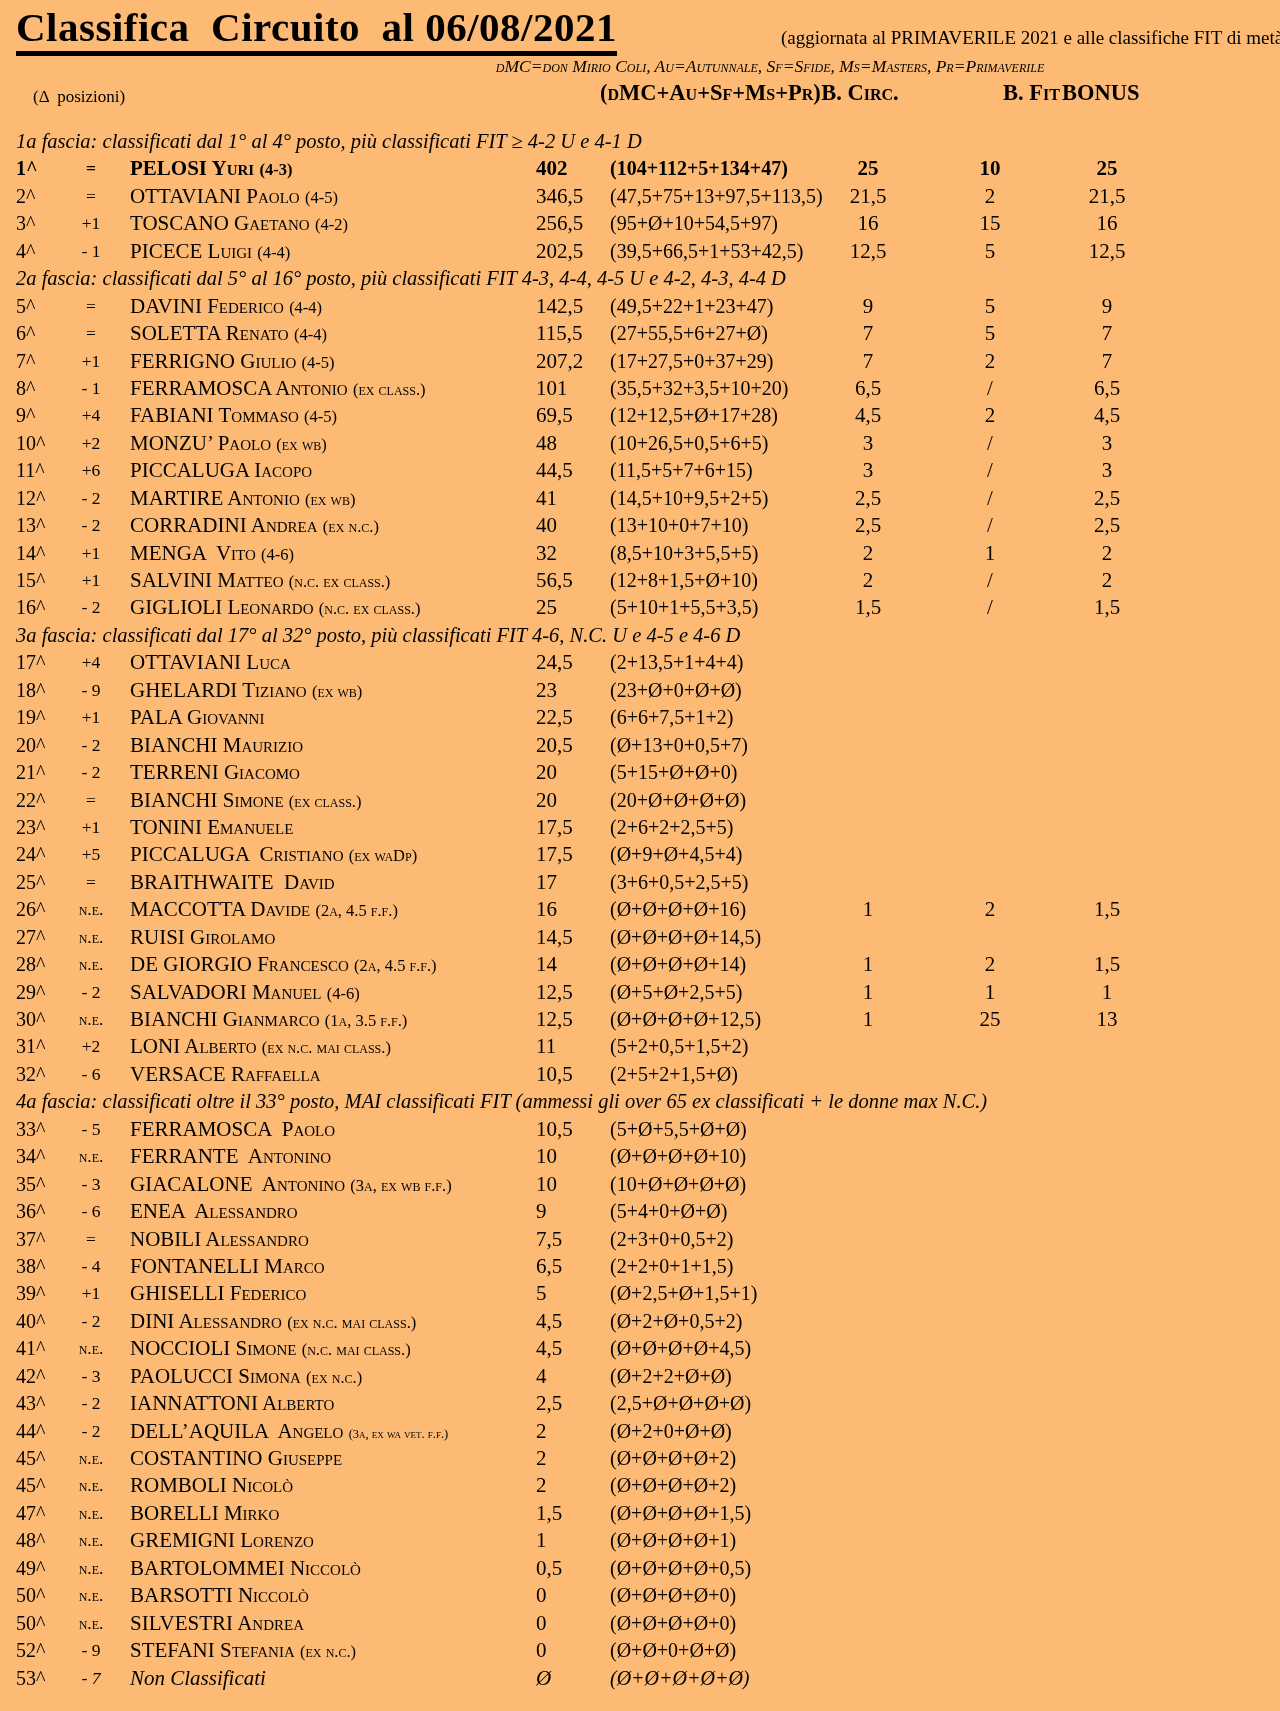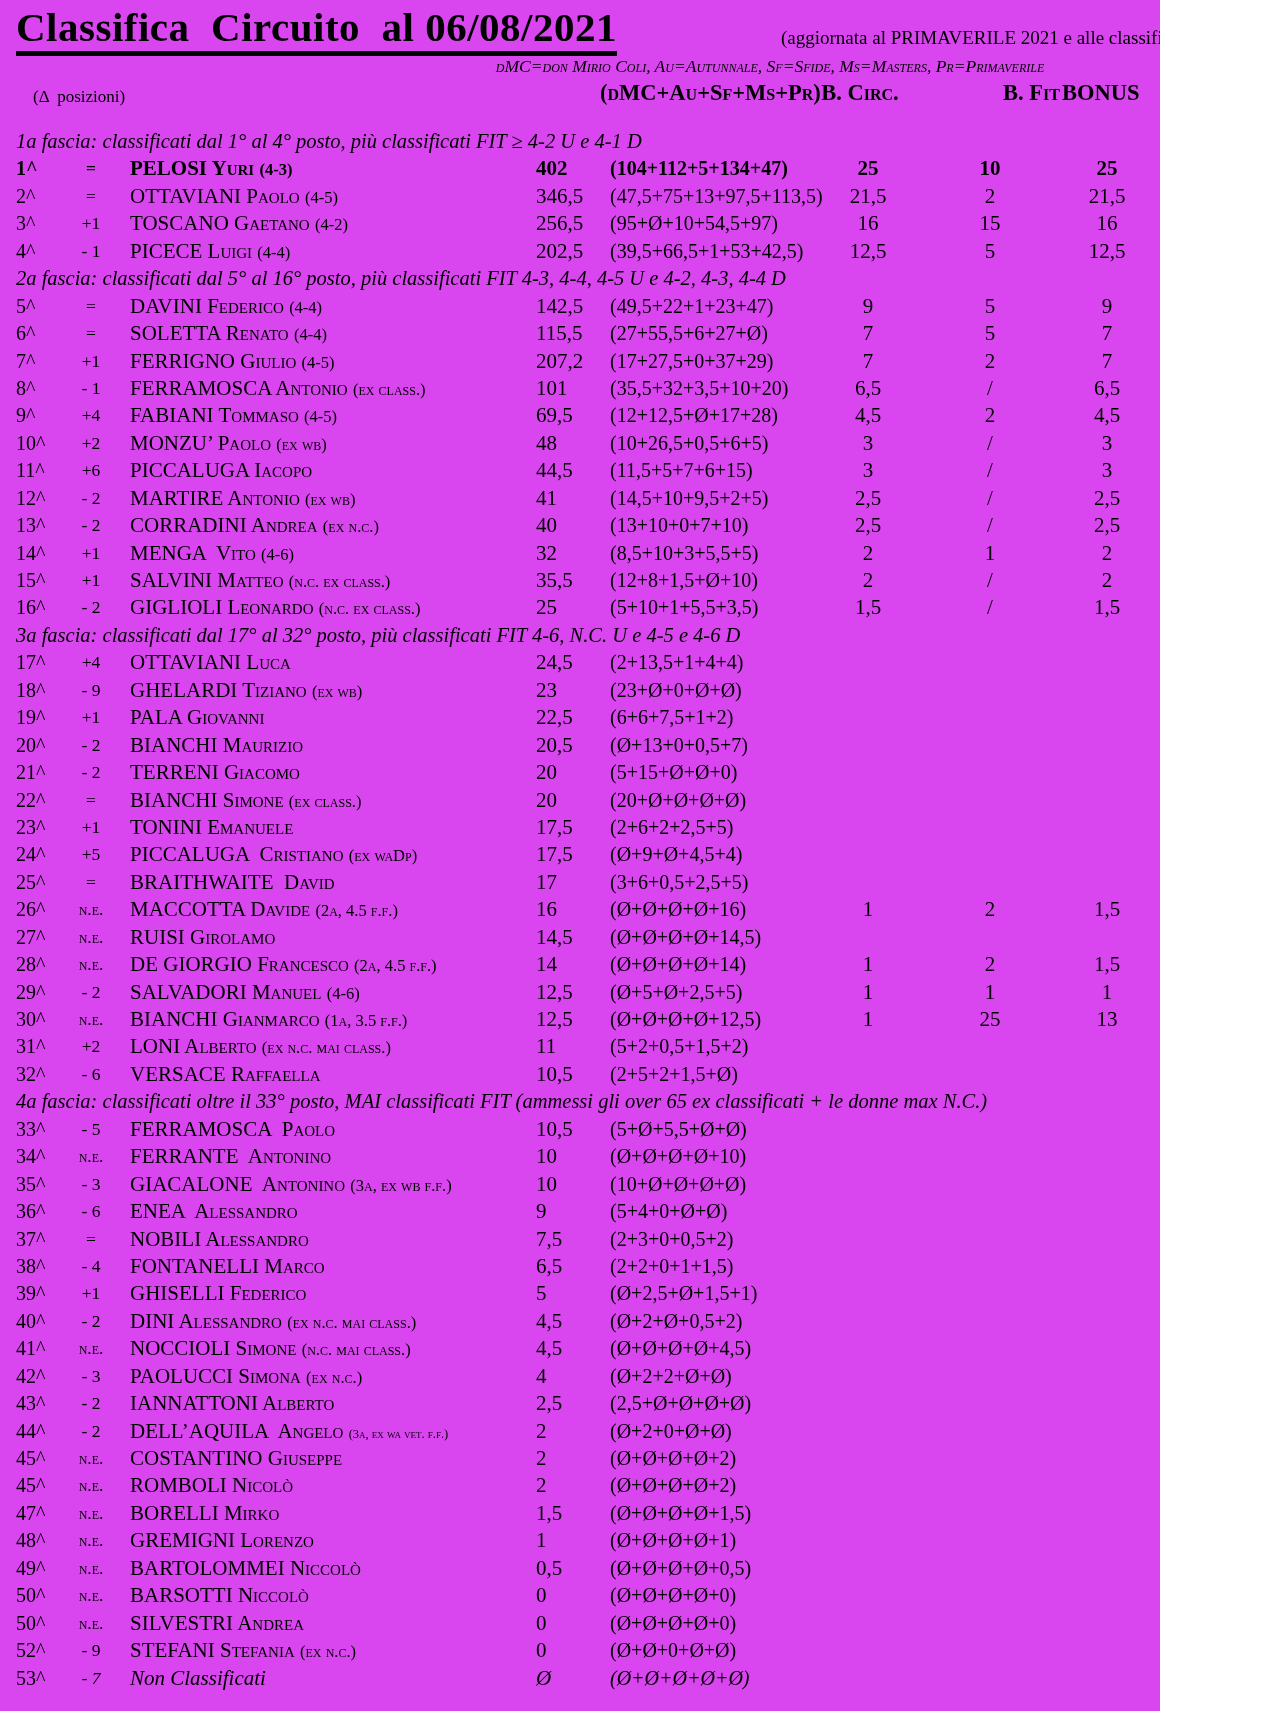--- a/index.html
+++ b/index.html
@@ -1,17 +1,17 @@
 <!DOCTYPE html>
 <html><head>
 <meta charset="utf-8">
 <style>
   html,body{margin:0;padding:0;background:#fff;}
   body{width:1280px;height:1711px;color:#000;font-family:"Liberation Serif","DejaVu Serif",serif;}
-  .page{position:relative;width:1160px;height:1711px;overflow:hidden;background:#d946ef;}
+  .page{position:relative;width:1280px;height:1711px;overflow:hidden;background:#fdba74;}
   .title{position:absolute;left:16px;top:5px;font-size:41px;font-weight:bold;line-height:1.12;
          border-bottom:5px solid #000;padding-bottom:0px;white-space:pre;letter-spacing:0.5px;}
   .title-note{position:absolute;left:781px;top:27px;font-size:19px;white-space:pre;}
   .legend{position:absolute;left:260px;top:56px;width:1020px;text-align:center;
           font-size:17.5px;font-style:italic;font-variant:small-caps;white-space:pre;}
   .delta-head{position:absolute;left:33px;top:87px;font-size:17px;white-space:pre;}
   .colhead{position:absolute;top:80px;font-weight:bold;font-size:22.5px;font-variant:small-caps;white-space:pre;}
   .points-h{left:600px;}
   .bcirc-h{left:805px;width:110px;text-align:center;}
   .bfit-h{left:950px;width:110px;text-align:right;}
@@ -190,21 +190,21 @@
         <span class="total">32</span>
         <span class="bd">(8,5+10+3+5,5+5)</span>
         <span class="bcirc">2</span>
         <span class="bfit">1</span>
         <span class="bonus">2</span>
       </div>
       <div class="line row">
         <span class="rank">15^</span>
         <span class="delta">+1</span>
         <span class="name">SALVINI Matteo <span class="note">(n.c. ex class.)</span></span>
-        <span class="total">35,5</span>
+        <span class="total">56,5</span>
         <span class="bd">(12+8+1,5+Ø+10)</span>
         <span class="bcirc">2</span>
         <span class="bfit">/</span>
         <span class="bonus">2</span>
       </div>
       <div class="line row">
         <span class="rank">16^</span>
         <span class="delta">- 2</span>
         <span class="name">GIGLIOLI Leonardo <span class="note">(n.c. ex class.)</span></span>
         <span class="total">25</span>

